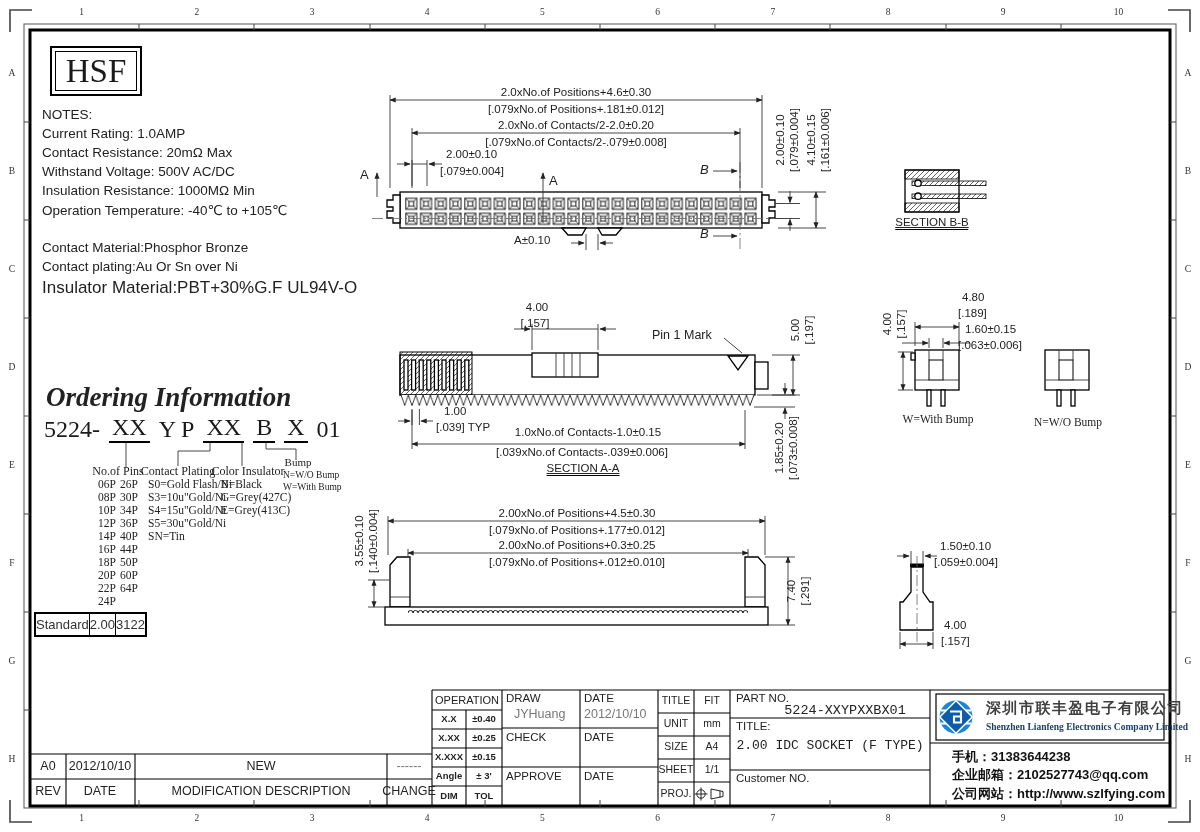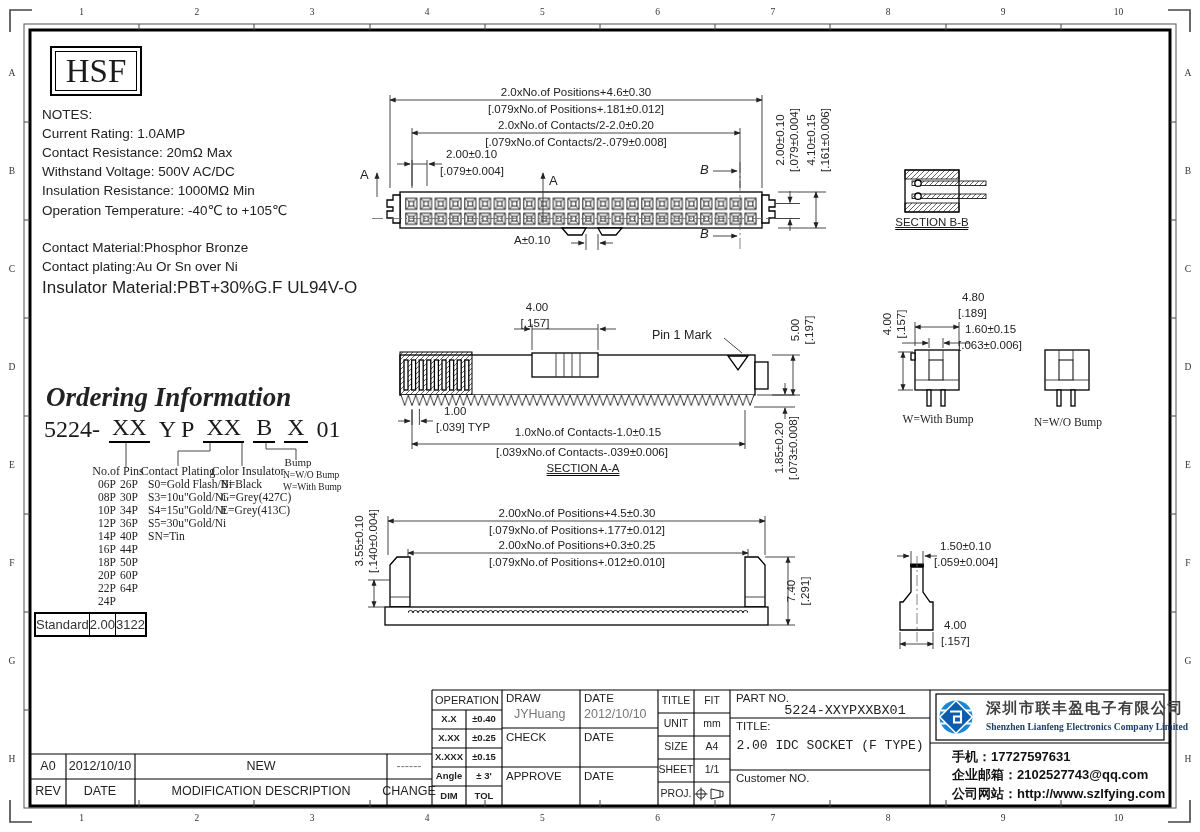--- a/index.html
+++ b/index.html
@@ -404,17 +404,17 @@
 <div class="t c" style="left:676px;top:787px;font-size:10.5px">PROJ.</div>
 
 <div class="t" style="left:736px;top:692px">PART NO.</div>
 <div class="t mon c" style="left:845px;top:703px;font-size:13.5px">5224-XXYPXXBX01</div>
 <div class="t" style="left:736px;top:720px">TITLE:</div>
 <div class="t mon c" style="left:830px;top:738px;font-size:13px">2.00 IDC SOCKET (F TYPE)</div>
 <div class="t" style="left:736px;top:772px">Customer NO.</div>
 
 <div class="t" style="left:986px;top:699px;font-size:15px;font-weight:bold;color:#404040;letter-spacing:1.5px">深圳市联丰盈电子有限公司</div>
 <div class="t ser" style="left:986px;top:722px;font-size:9.5px;font-weight:bold;color:#1c3f66">Shenzhen Lianfeng Electronics Company Limited</div>
-<div class="t" style="left:952px;top:748px;font-size:13px;font-weight:bold;color:#111">手机：17727597631</div>
+<div class="t" style="left:952px;top:748px;font-size:13px;font-weight:bold;color:#111">手机：31383644238</div>
 <div class="t" style="left:952px;top:766px;font-size:13px;font-weight:bold;color:#111">企业邮箱：2102527743@qq.com</div>
 <div class="t" style="left:952px;top:785px;font-size:13px;font-weight:bold;color:#111">公司网站：http://www.szlfying.com</div>
 
 </div>
 
 </body></html>

